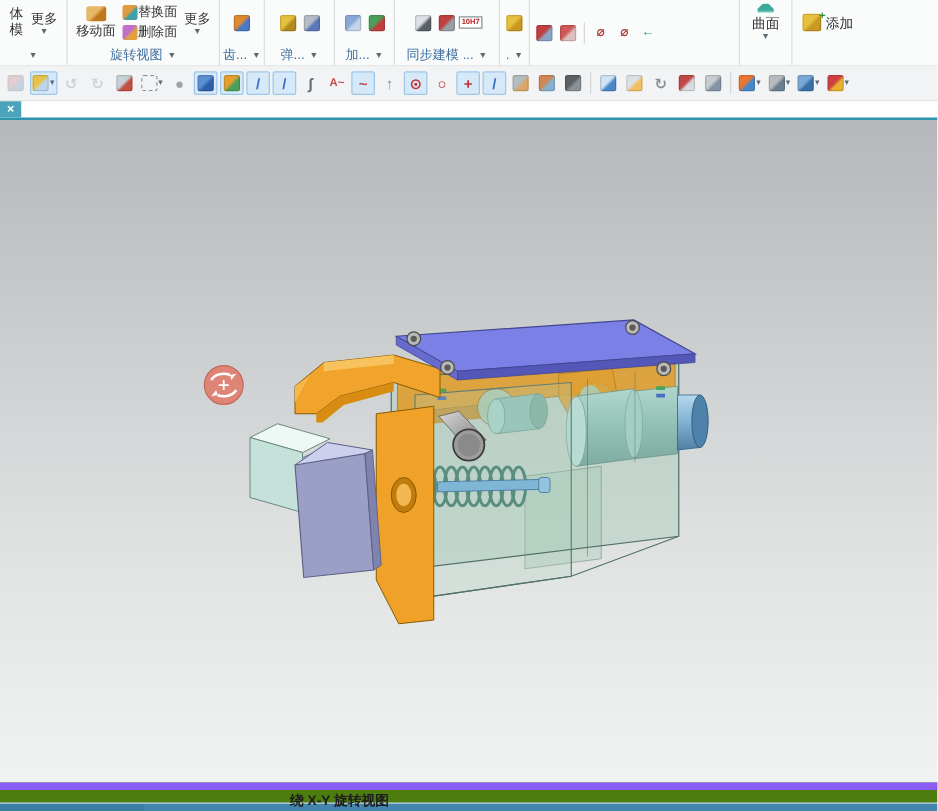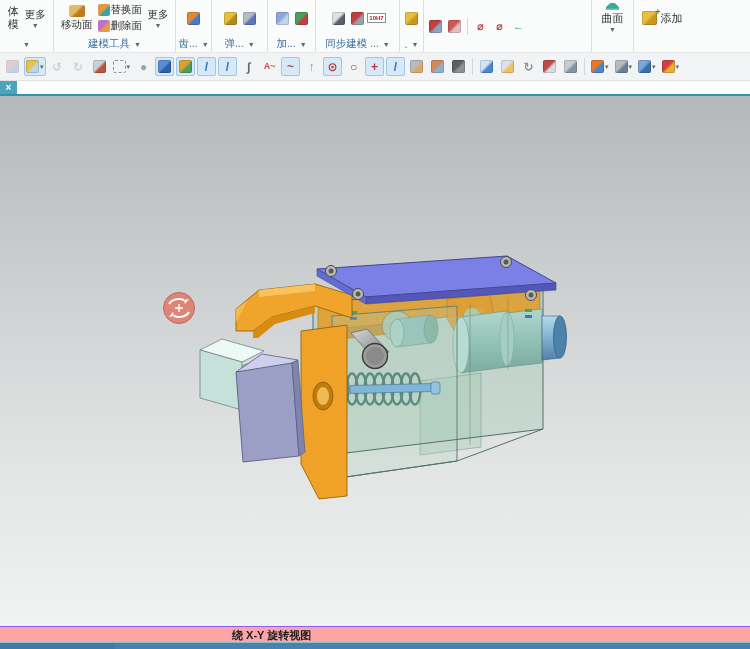--- a/index.html
+++ b/index.html
@@ -44,21 +44,21 @@
 
   
   .tabstrip{height:15px;background:#fff;border-bottom:2px solid #2e93ad;display:flex}
   .doc-tab{width:17px;height:13px;background:#4ba4bc;color:#fff;font-size:10px;font-weight:bold;text-align:center;line-height:13px;cursor:default}
 
   
   .viewport{position:relative;height:530px;background:linear-gradient(#b4b8ba,#c9cccd 30%,#e3e5e5 70%,#f1f2f2)}
   .viewport svg{position:absolute;inset:0}
 
   
-  .statusbar{height:16px;background:#fca5a5;border-top:1px solid #8b5cf6;position:relative}
+  .statusbar{height:16px;background:#4d7c0f;border-top:6px solid #8b5cf6;position:relative}
   .statusbar .msg{position:absolute;left:232px;top:1px;font-size:11px;font-weight:bold;color:#1d1d1d}
   .bottombar{height:7px;background:linear-gradient(90deg,#3d7da3 0 115px,#4385ac 115px);border-top:1px solid #8fb9d0}
 </style>
 </head>
 <body>
 
 <div class="ribbon">
 
   <div class="rgroup" style="width:54px">
     <div class="rg-content">
@@ -91,21 +91,21 @@
           <span class="sblk" style="background:linear-gradient(135deg,#c070c8 45%,#e0a040 60%)"></span>
           <span>删除面</span>
         </div>
       </div>
       <div class="rmore">
         <span>更多</span>
         <span class="arr">▼</span>
       </div>
     </div>
     <div class="rg-label">
-      <span>建模工具</span>
+      <span>旋转视图</span>
       <span class="arr">▼</span>
     </div>
   </div>
 
 
   <div class="rgroup" style="width:36px">
     <div class="rg-content rstrip">
 
     <span class="rbi">
           <span class="blk" style="background: linear-gradient(135deg, rgb(224, 138, 48) 45%, rgb(74, 120, 200) 60%);"></span>

